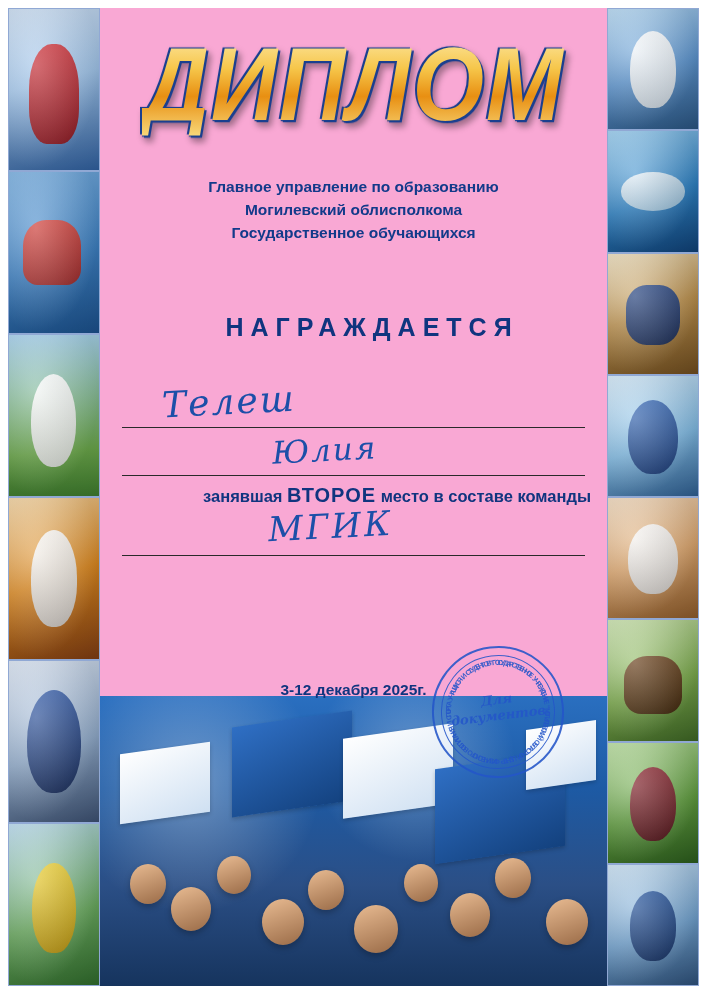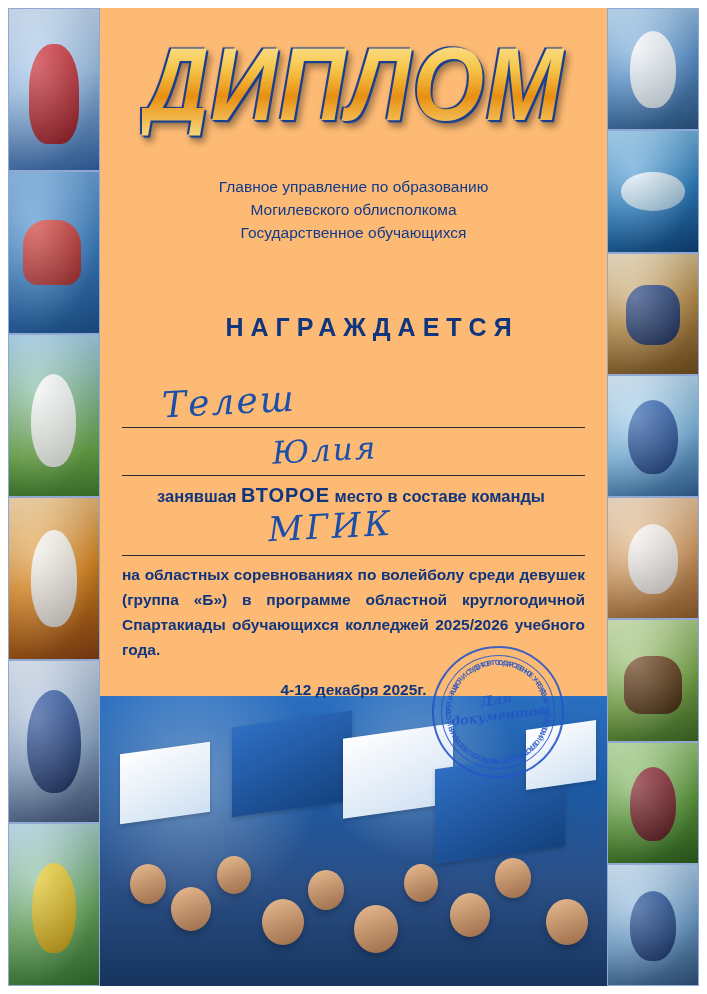--- a/index.html
+++ b/index.html
@@ -125,21 +125,21 @@
   }
   .fan-flag.blue { background: linear-gradient(160deg,#2f6fc4,#13417e); }
 
   
   .page {
     position: absolute;
     left: 100px;
     top: 8px;
     right: 100px;
     bottom: 298px;
-    background: #fdba74;
+    background: #f9a8d4;
   }
 
   
   .title-wrap {
     position: absolute;
     left: 0;
     right: 0;
     top: 30px;
     text-align: center;
   }
@@ -163,21 +163,21 @@
 
   
   .org {
     position: absolute;
     left: 20px;
     right: 20px;
     top: 168px;
     text-align: center;
     color: #123a8a;
     font-size: 15.5px;
-    font-weight: normal;
+    font-weight: bold;
     line-height: 1.48;
   }
 
   
   .award-word {
     position: absolute;
     left: 0;
     right: 0;
     top: 305px;
     text-align: center;
@@ -209,23 +209,23 @@
     white-space: nowrap;
   }
   .hw-surname { left: 62px; top: 373px; font-size: 36px; }
   .hw-name    { left: 172px; top: 424px; font-size: 31px; }
   .hw-team    { left: 168px; top: 498px; font-size: 34px; letter-spacing: 3px; }
 
   
   .place-line {
     position: absolute;
     left: 20px;
-    right: 25px;
+    right: 16px;
     top: 476px;
-    text-align: center;
+    text-align: right;
     color: #10357f;
     font-size: 16.5px;
     font-weight: bold;
   }
   .place-line .place-word {
     font-size: 20px;
     letter-spacing: 1px;
   }
 
   
@@ -399,45 +399,44 @@
   </div>
 
   <div class="page">
 
     <div class="title-wrap">
       <div class="title">ДИПЛОМ</div>
     </div>
 
     <div class="org">
       <div>Главное управление по образованию</div>
-      <div>Могилевского облисполкома</div>
+      <div>Могилевский облисполкома</div>
       <div>Государственное обучающихся</div>
     </div>
 
     <div class="award-word">НАГРАЖДАЕТСЯ</div>
 
     <div class="hand-line line1"></div>
     <div class="handwriting hw-surname">Телеш</div>
 
     <div class="hand-line line2"></div>
     <div class="handwriting hw-name">Юлия</div>
 
     <div class="place-line">
       <span>занявшая</span>
       <span class="place-word">ВТОРОЕ</span>
       <span>место в составе команды</span>
     </div>
 
     <div class="hand-line line3"></div>
     <div class="handwriting hw-team">МГИК</div>
 
-    <div class="body-text">на областных соревнованиях по волейболу среди девушек (группа «Б») в программе областной круглогодичной Спартакиады обучающихся колледжей 2025/2026 учебного года.</div>
 
     <div class="date-block">
-      <div>4-12 декабря 2025г.</div>
+      <div>3-12 декабря 2025г.</div>
     </div>
 
     <div class="stamp">
       <div class="stamp-ring-text">
           <span style="transform: rotate(-90deg) translate(54px) rotate(90deg);">Г</span>
           <span style="transform: rotate(-86.6972deg) translate(54px) rotate(90deg);">О</span>
           <span style="transform: rotate(-83.3945deg) translate(54px) rotate(90deg);">С</span>
           <span style="transform: rotate(-80.0917deg) translate(54px) rotate(90deg);">У</span>
           <span style="transform: rotate(-76.789deg) translate(54px) rotate(90deg);">Д</span>
           <span style="transform: rotate(-73.4862deg) translate(54px) rotate(90deg);">А</span>

